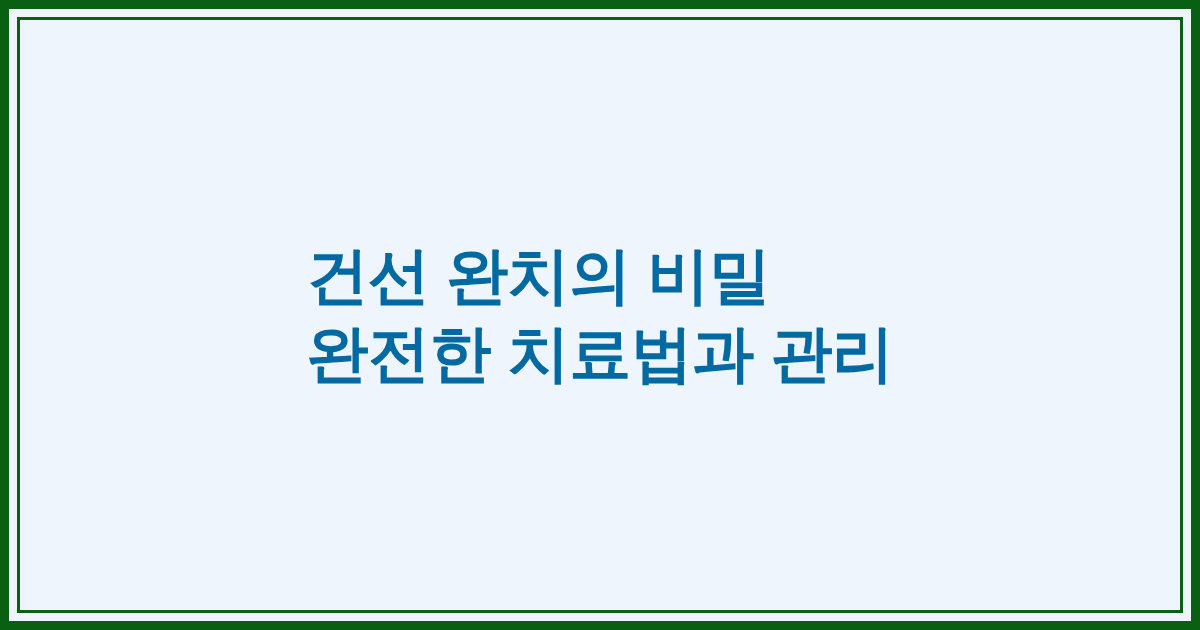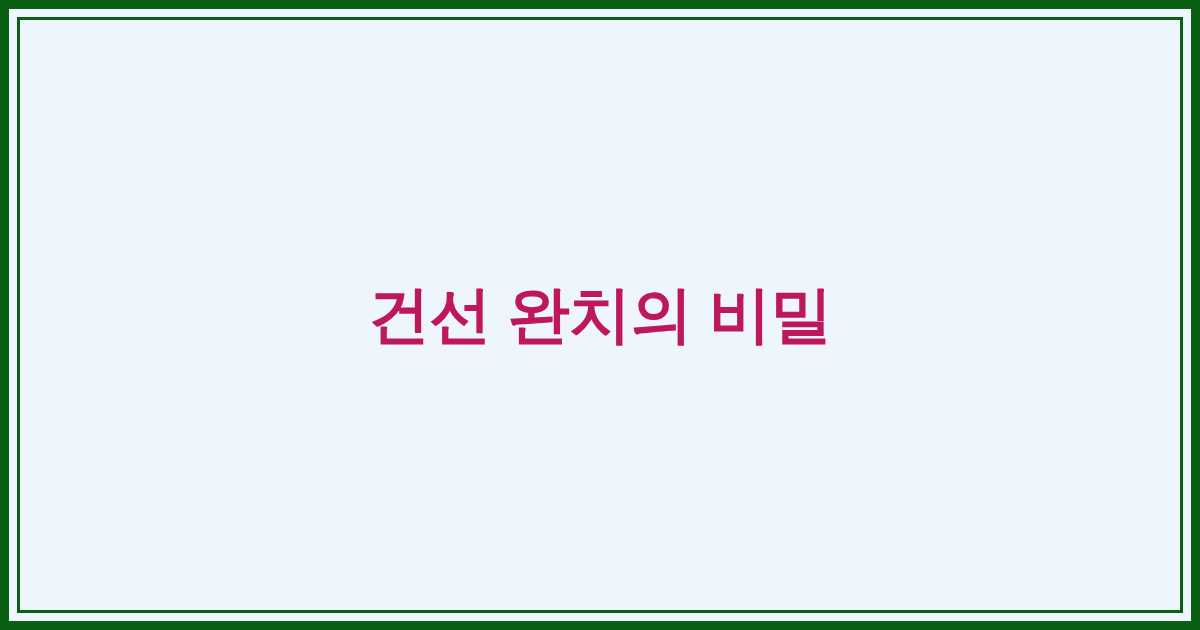--- a/index.html
+++ b/index.html
@@ -47,30 +47,31 @@
     flex-direction: column;
     align-items: flex-start;
     text-align: left;
     max-width: 640px;
   }
 
   .title-line {
     font-size: 62px;
     line-height: 78px;
     font-weight: 700;
-    color: #be185d;
+    color: #0369a1;
     letter-spacing: -0.5px;
     white-space: nowrap;
     font-family: "Liberation Sans", "DejaVu Sans", sans-serif;
   }
 </style>
 </head>
 <body>
 
 <div class="thumb-card">
 
   <div class="inner-frame"></div>
 
   <div class="title-block">
     <div class="title-line">건선 완치의 비밀</div>
+    <div class="title-line">완전한 치료법과 관리</div>
   </div>
 
 </div>
 
 </body></html>

